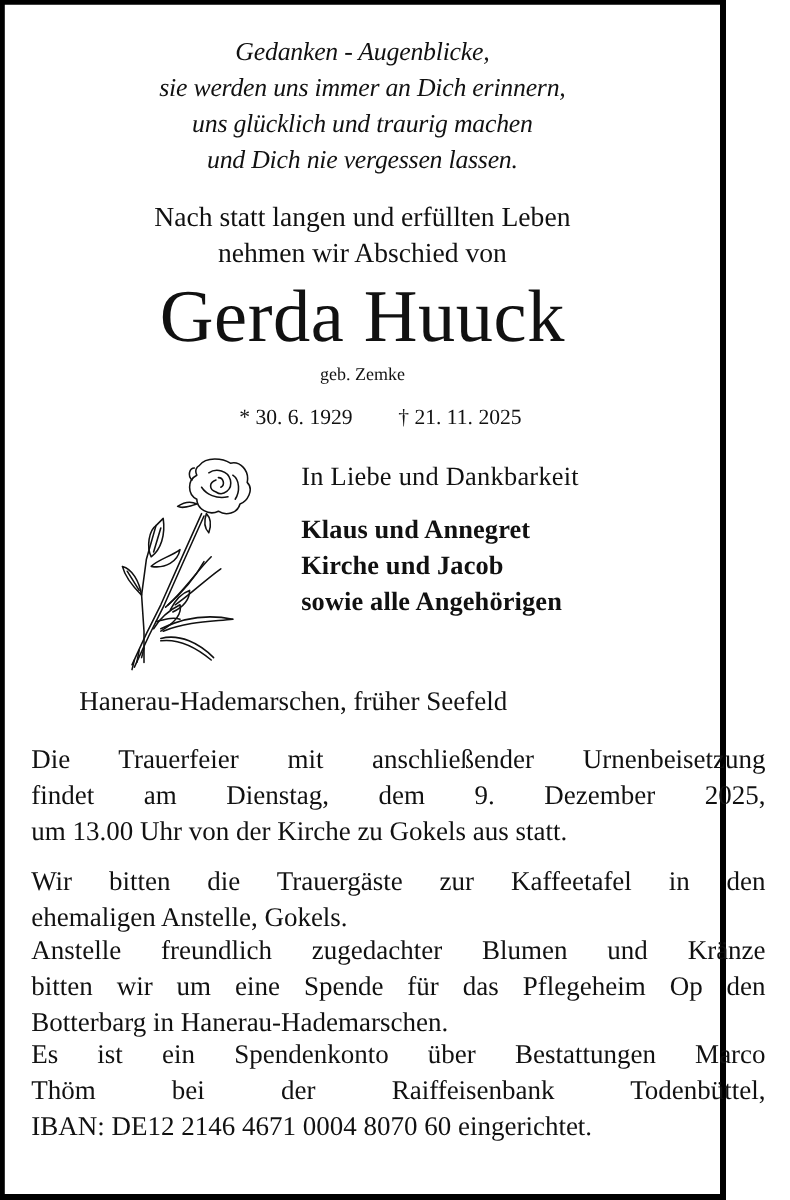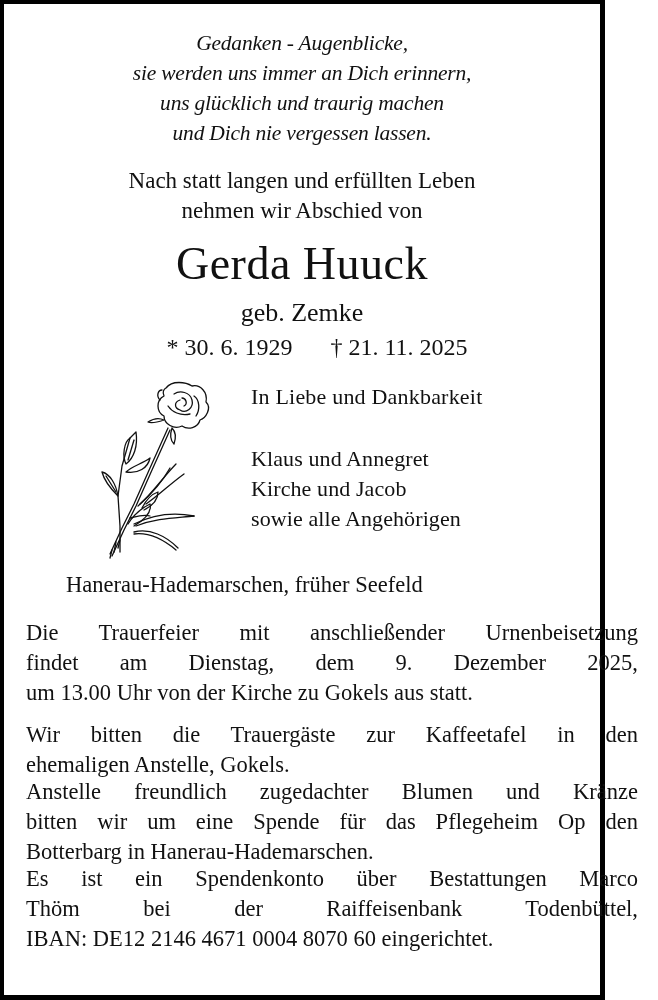--- a/index.html
+++ b/index.html
@@ -43,63 +43,63 @@
       top: 162px;
       text-align: center;
       font-size: 23px;
       line-height: 30px;
     }
     .name {
       position: absolute;
       left: 0; right: 0;
       top: 228px;
       text-align: center;
-      font-size: 46px;
+      font-size: 62px;
       line-height: 64px;
       letter-spacing: 0.5px;
     }
     .birthname {
       position: absolute;
       left: 0; right: 0;
       top: 296px;
       text-align: center;
-      font-size: 26px;
+      font-size: 15px;
       line-height: 26px;
     }
     .dates {
       position: absolute;
       left: 0; right: 0;
       top: 328px;
       text-align: center;
-      font-size: 24px;
+      font-size: 18px;
       line-height: 30px;
       word-spacing: 0px;
       padding-left: 30px;
     }
     .dates .gap { display: inline-block; width: 38px; }
     .rose {
       position: absolute;
       left: 90px;
       top: 372px;
       width: 118px;
       height: 186px;
     }
     .family {
       position: absolute;
       left: 247px;
       top: 378px;
       font-size: 22px;
     }
     .family .love {
       line-height: 30px;
-      margin-bottom: 32px;
+      margin-bottom: 14px;
       letter-spacing: 0.2px;
     }
     .family .members div {
-      font-weight: normal;
+      font-weight: bold;
       line-height: 30px;
       letter-spacing: 0.1px;
     }
     .body-text {
       position: absolute;
       left: 22px;
       width: 612px;
       font-size: 22.5px;
       line-height: 30px;
     }

